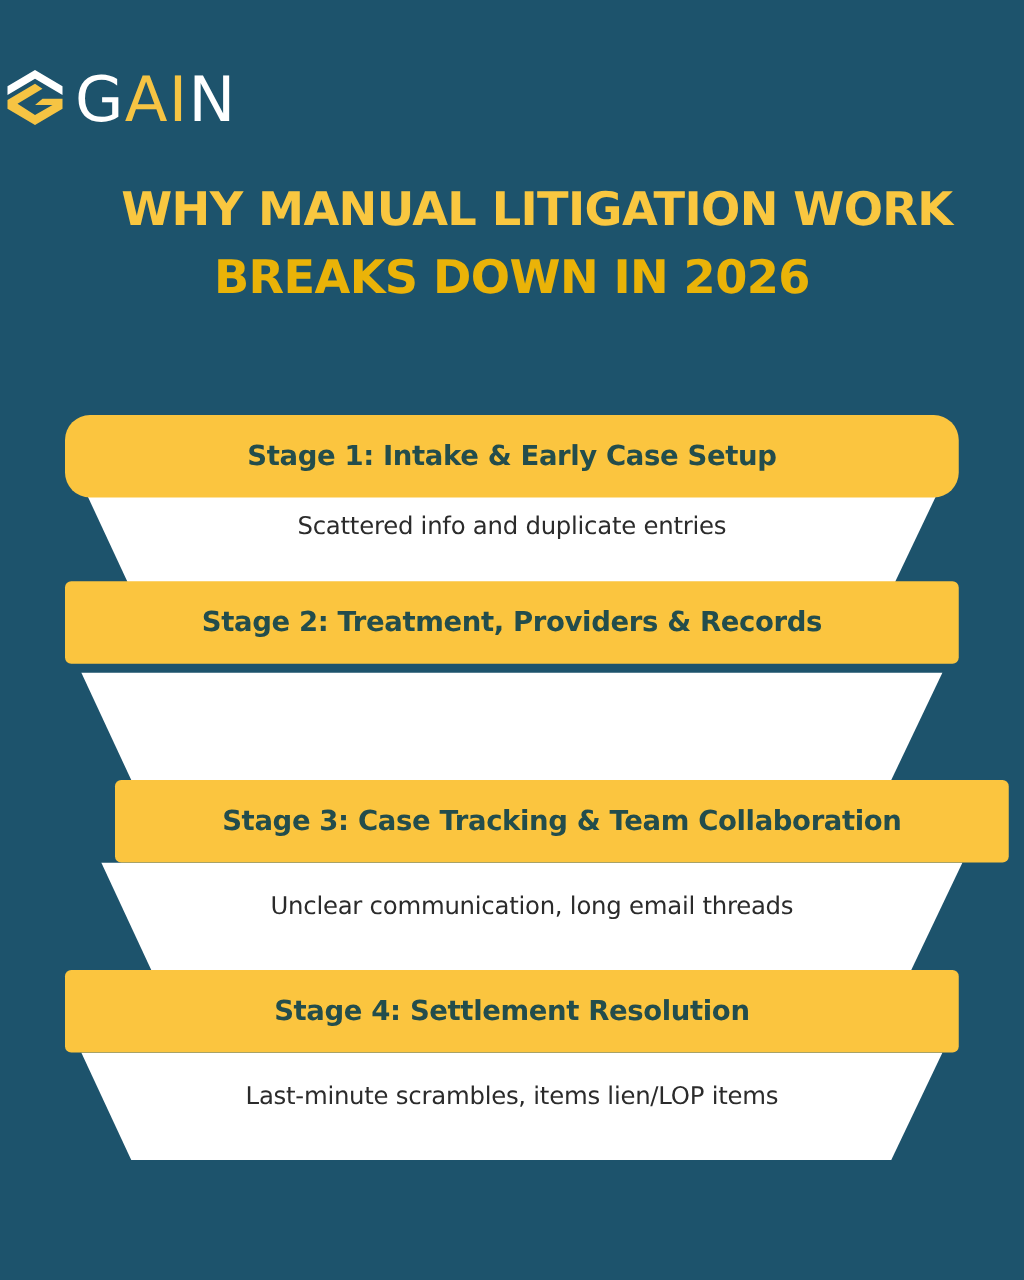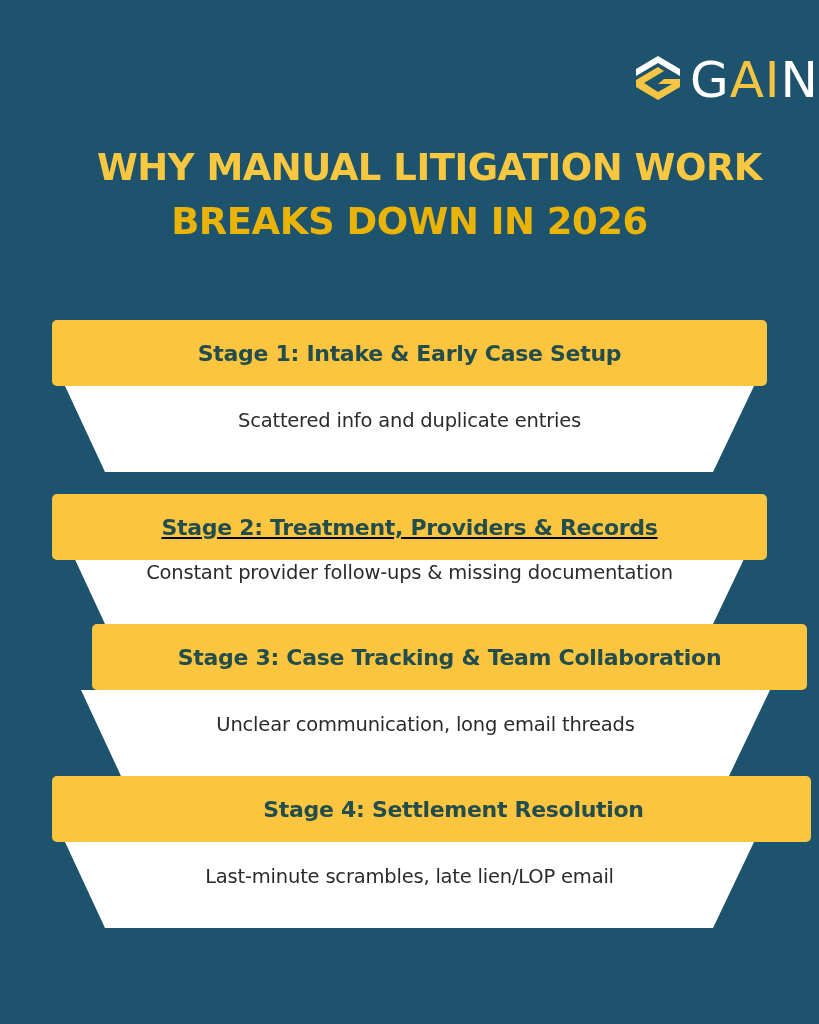--- a/index.html
+++ b/index.html
@@ -4,21 +4,21 @@
 <style>
   html, body { margin:0; padding:0; }
   body {
     width:819px; height:1024px; overflow:hidden;
     background:#1d536c;
     font-family:"DejaVu Sans", sans-serif;
     position:relative;
   }
   .logo {
     position:absolute; top:52px; left:0; width:819px;
-    display:flex; justify-content:flex-end; align-items:center; gap:4px;
+    display:flex; justify-content:flex-start; align-items:center; gap:4px;
   }
   .logo-icon { width:56px; height:56px; display:block; }
   .logo-text {
     font-family:"DejaVu Sans", sans-serif;
     font-size:50px; font-weight:400; letter-spacing:1px;
     line-height:56px;
   }
   .logo-text .w { color:#ffffff; }
   .logo-text .y { color:#f6c443; }
   .title {
@@ -61,58 +61,57 @@
   </svg>
   <div class="logo-text">
     <span class="w">G</span><span class="y">AI</span><span class="w">N</span>
   </div>
 </div>
 
 <div class="title l1">WHY MANUAL LITIGATION WORK</div>
 <div class="title l2">BREAKS DOWN IN 2026</div>
 
 <div class="stage">
-  <div class="stage-bar" style="top:320px;">
+  <div class="stage-bar" style="top:332px;border-radius:20px;">
     <span class="stage-title">Stage 1: Intake &amp; Early Case Setup</span>
   </div>
   <div class="stage-body" style="top:386px;">
     <svg width="819" height="86">
         <polygon points="65,0 754,0 713,86 105,86" fill="#ffffff"></polygon>
       </svg>
     <div class="stage-desc">Scattered info and duplicate entries</div>
   </div>
 </div>
 
 <div class="stage">
-  <div class="stage-bar" style="top:494px;text-decoration:underline;">
+  <div class="stage-bar" style="top:465px;">
     <span class="stage-title">Stage 2: Treatment, Providers &amp; Records</span>
   </div>
   <div class="stage-body" style="top:538px;">
     <svg width="819" height="86">
         <polygon points="65,0 754,0 713,86 105,86" fill="#ffffff"></polygon>
       </svg>
-    <div class="stage-desc">Constant provider follow-ups &amp; missing documentation</div>
   </div>
 </div>
 
 <div class="stage">
   <div class="stage-bar" style="top:624px;margin-left:40px;">
     <span class="stage-title">Stage 3: Case Tracking &amp; Team Collaboration</span>
   </div>
   <div class="stage-body" style="top:690px;margin-left:16px;">
     <svg width="819" height="86">
         <polygon points="65,0 754,0 713,86 105,86" fill="#ffffff"></polygon>
       </svg>
     <div class="stage-desc">Unclear communication, long email threads</div>
   </div>
 </div>
 
 <div class="stage">
-  <div class="stage-bar" style="top:776px;padding-left:44px;">
+  <div class="stage-bar" style="top:776px;">
     <span class="stage-title">Stage 4: Settlement Resolution</span>
   </div>
   <div class="stage-body" style="top:842px;">
     <svg width="819" height="86">
         <polygon points="65,0 754,0 713,86 105,86" fill="#ffffff"></polygon>
       </svg>
-    <div class="stage-desc">Last-minute scrambles, late lien/LOP email</div>
+    <div class="stage-desc">Last-minute scrambles, items lien/LOP items</div>
   </div>
 </div>
 
 </body></html>

